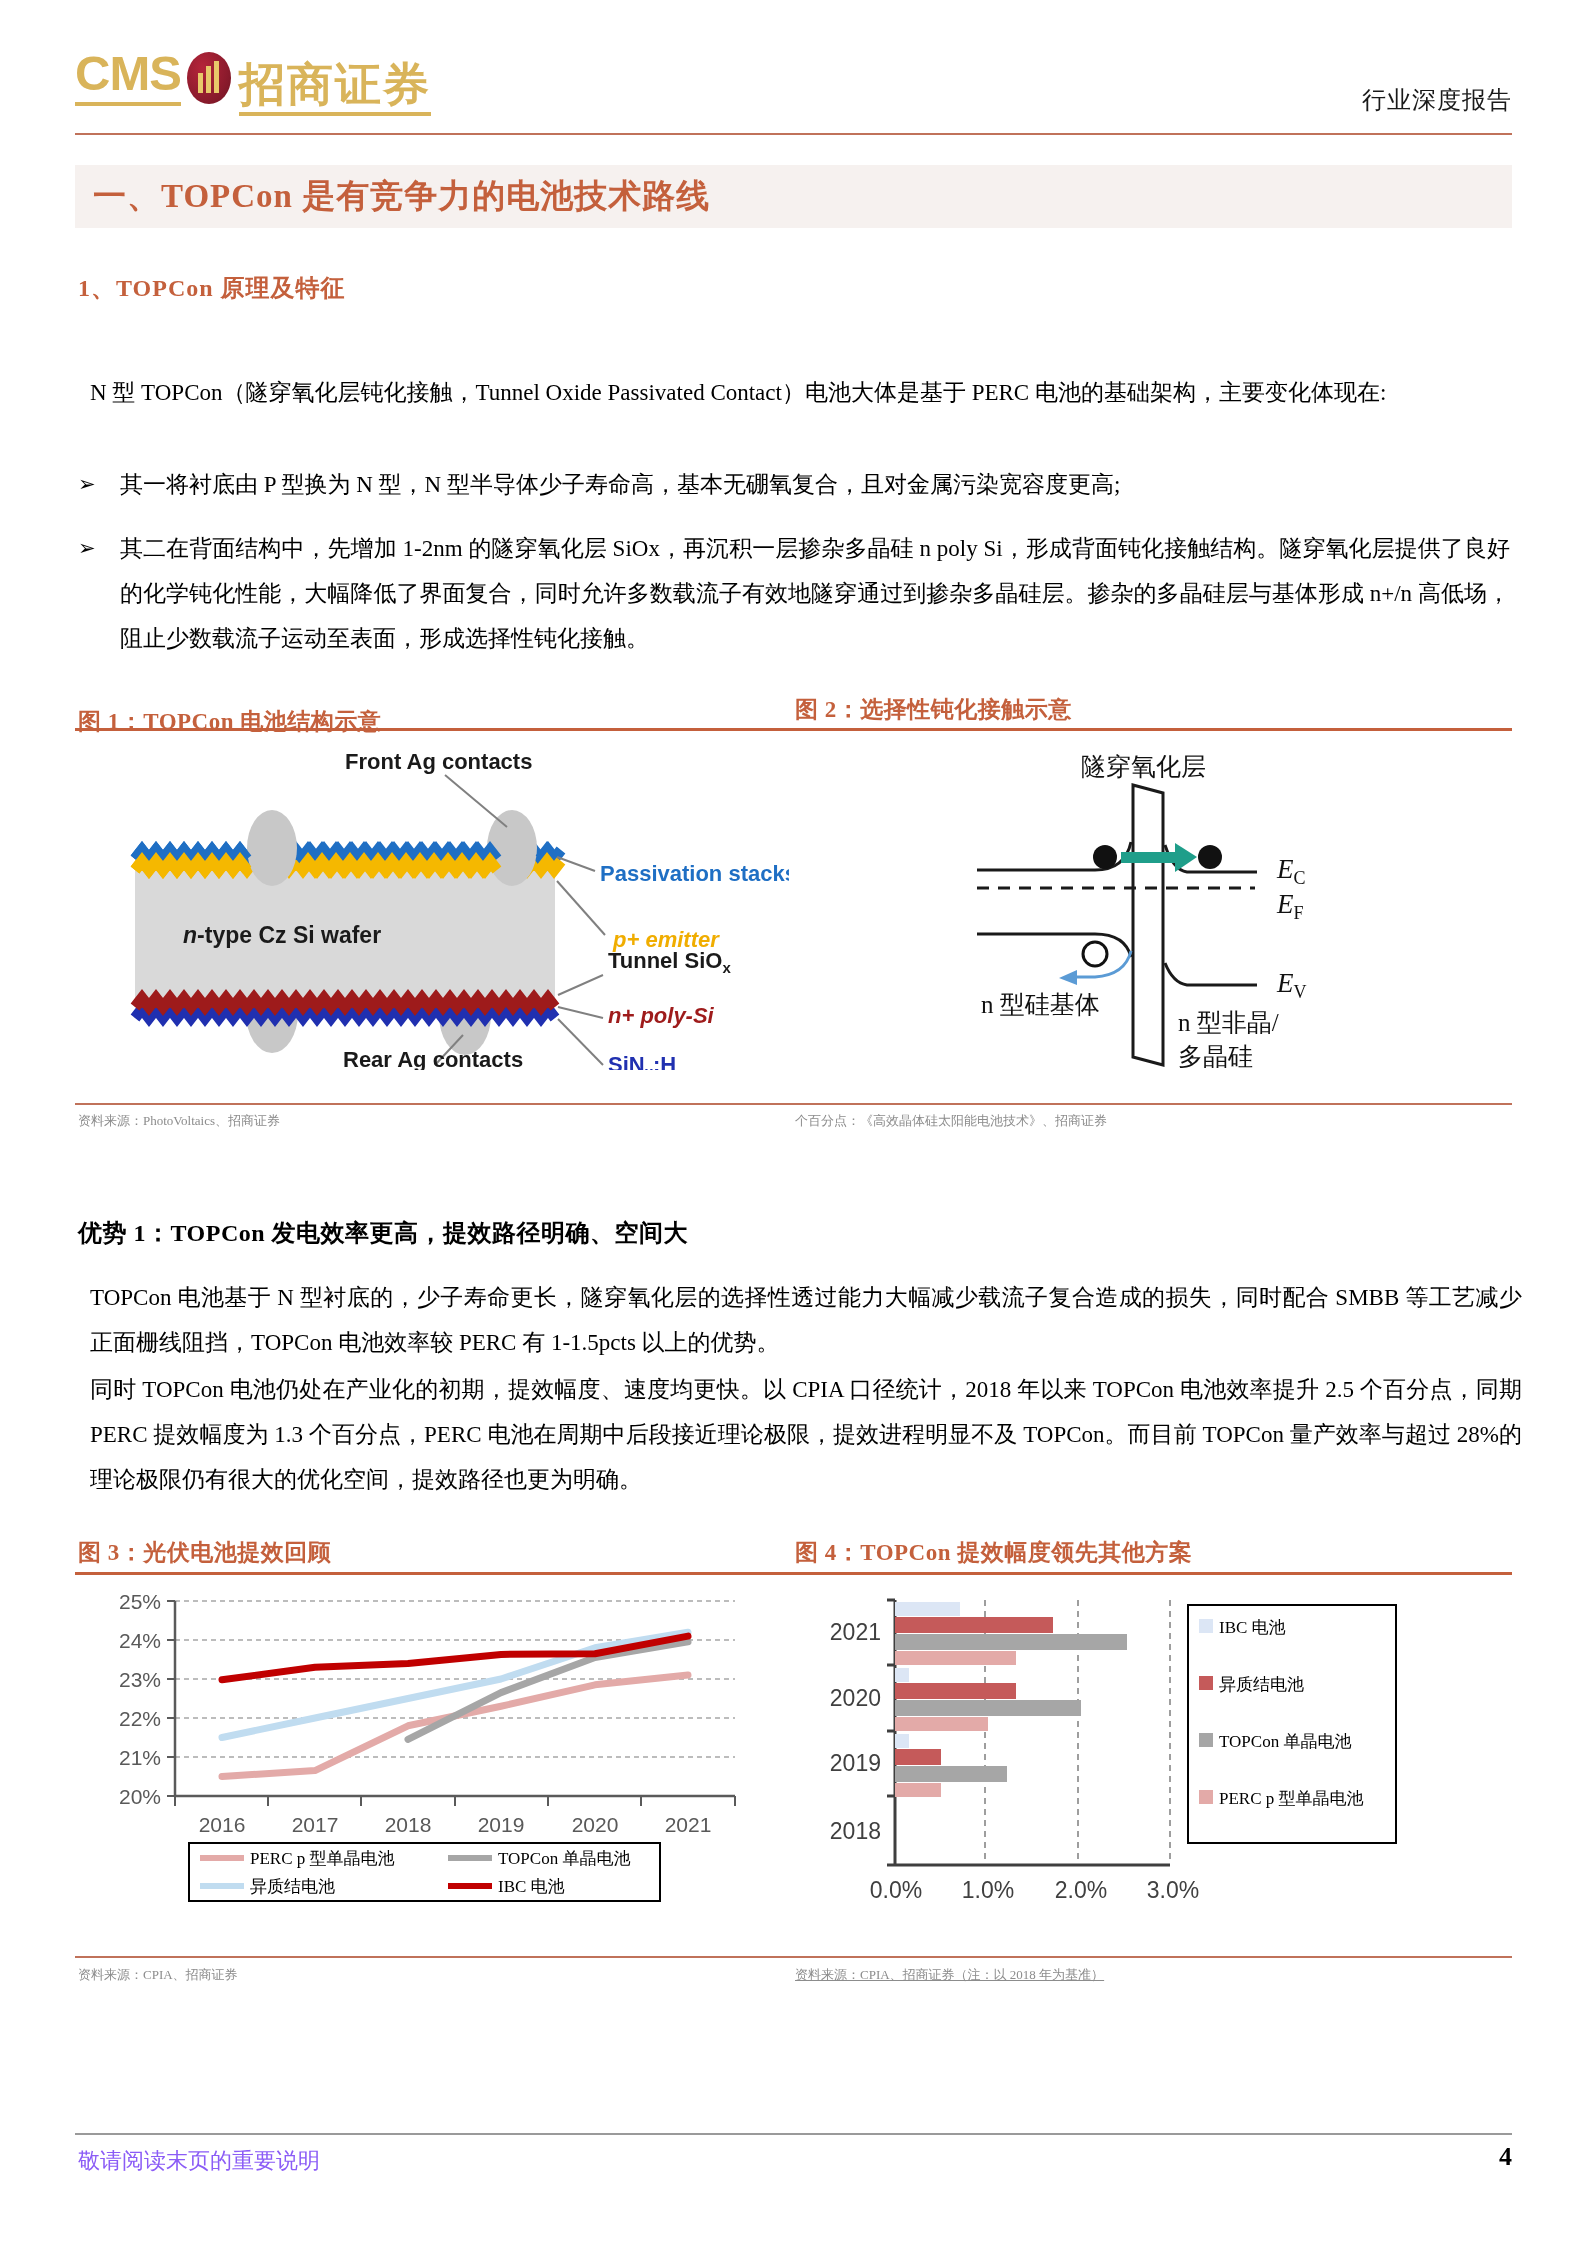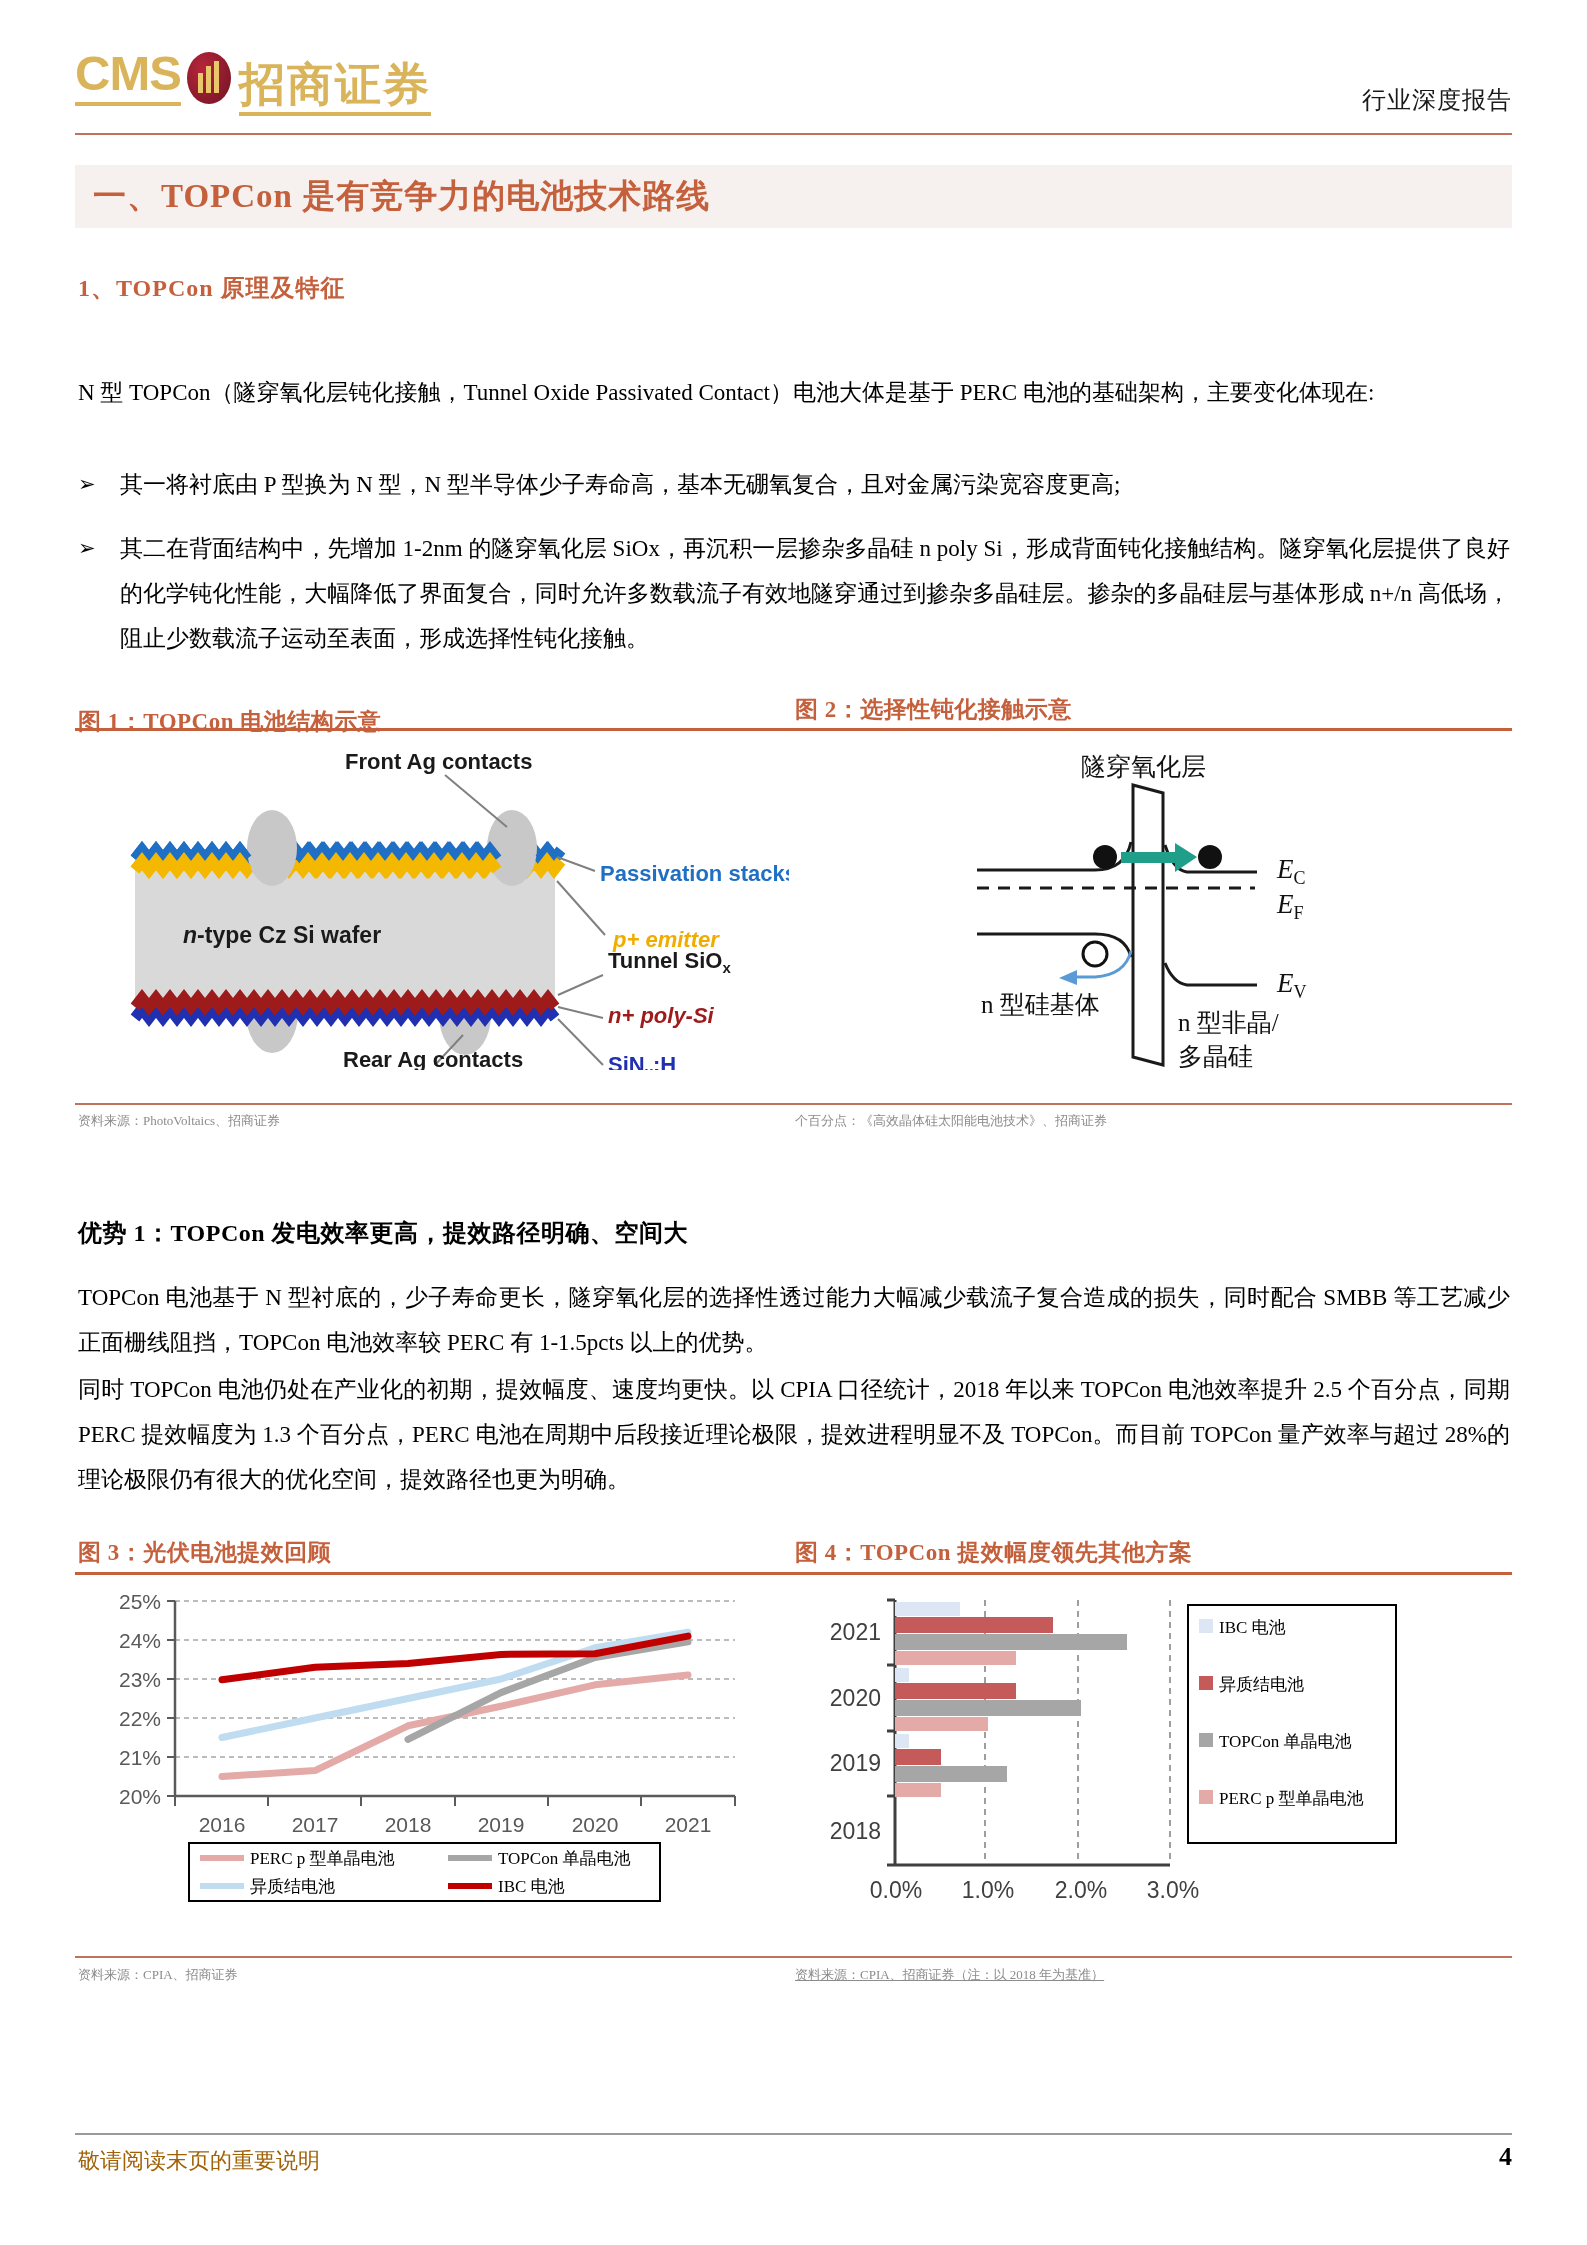--- a/index.html
+++ b/index.html
@@ -127,20 +127,21 @@
     color: #c4603c;
     letter-spacing: 1px;
   }
 
   .para {
     position: absolute;
     font-size: 23px;
     line-height: 45px;
     color: #000;
     text-align: justify;
+    margin-left: 12px;
   }
   .bullet-row {
     position: absolute;
     font-size: 23px;
     line-height: 45px;
     display: flex;
     align-items: flex-start;
   }
   .bullet-row .mark {
     width: 42px;
@@ -230,21 +231,21 @@
   .foot-rule {
     position: absolute;
     left: 75px; top: 2133px;
     width: 1437px; height: 2px;
     background: #9a9a9a;
   }
   .foot-left {
     position: absolute;
     left: 78px; top: 2146px;
     font-size: 22px;
-    color: #a16207;
+    color: #8b5cf6;
   }
   .foot-right {
     position: absolute;
     right: 75px; top: 2142px;
     font-size: 26px;
     font-weight: bold;
     color: #000;
   }
 </style>
 </head>

